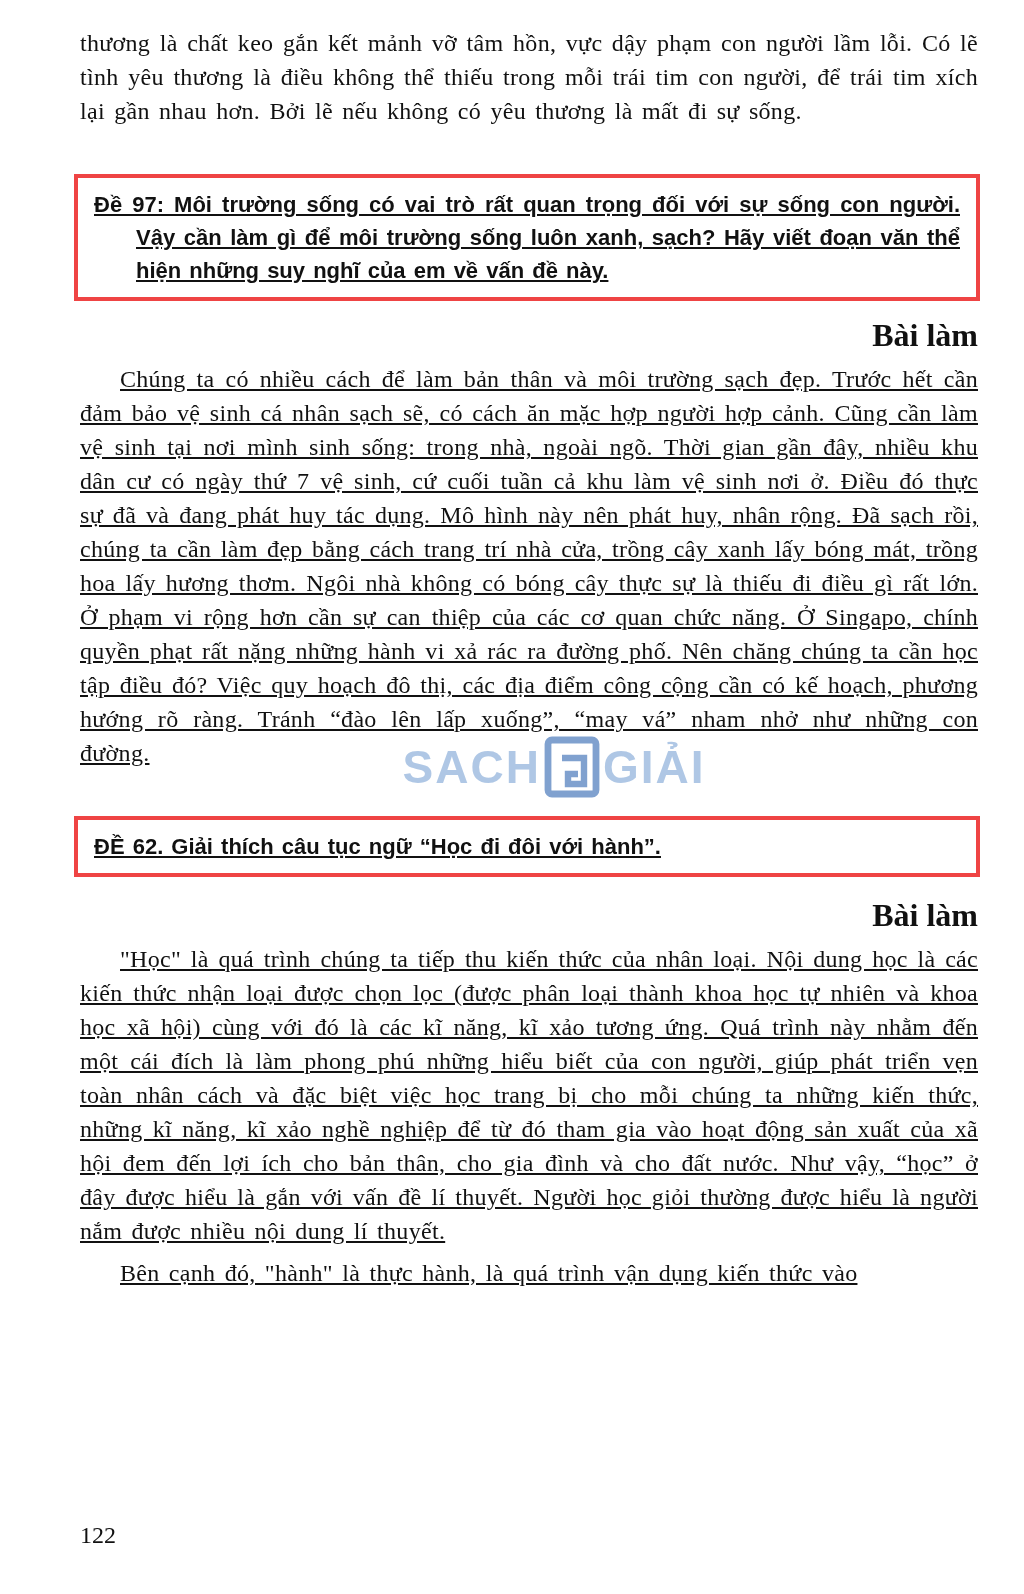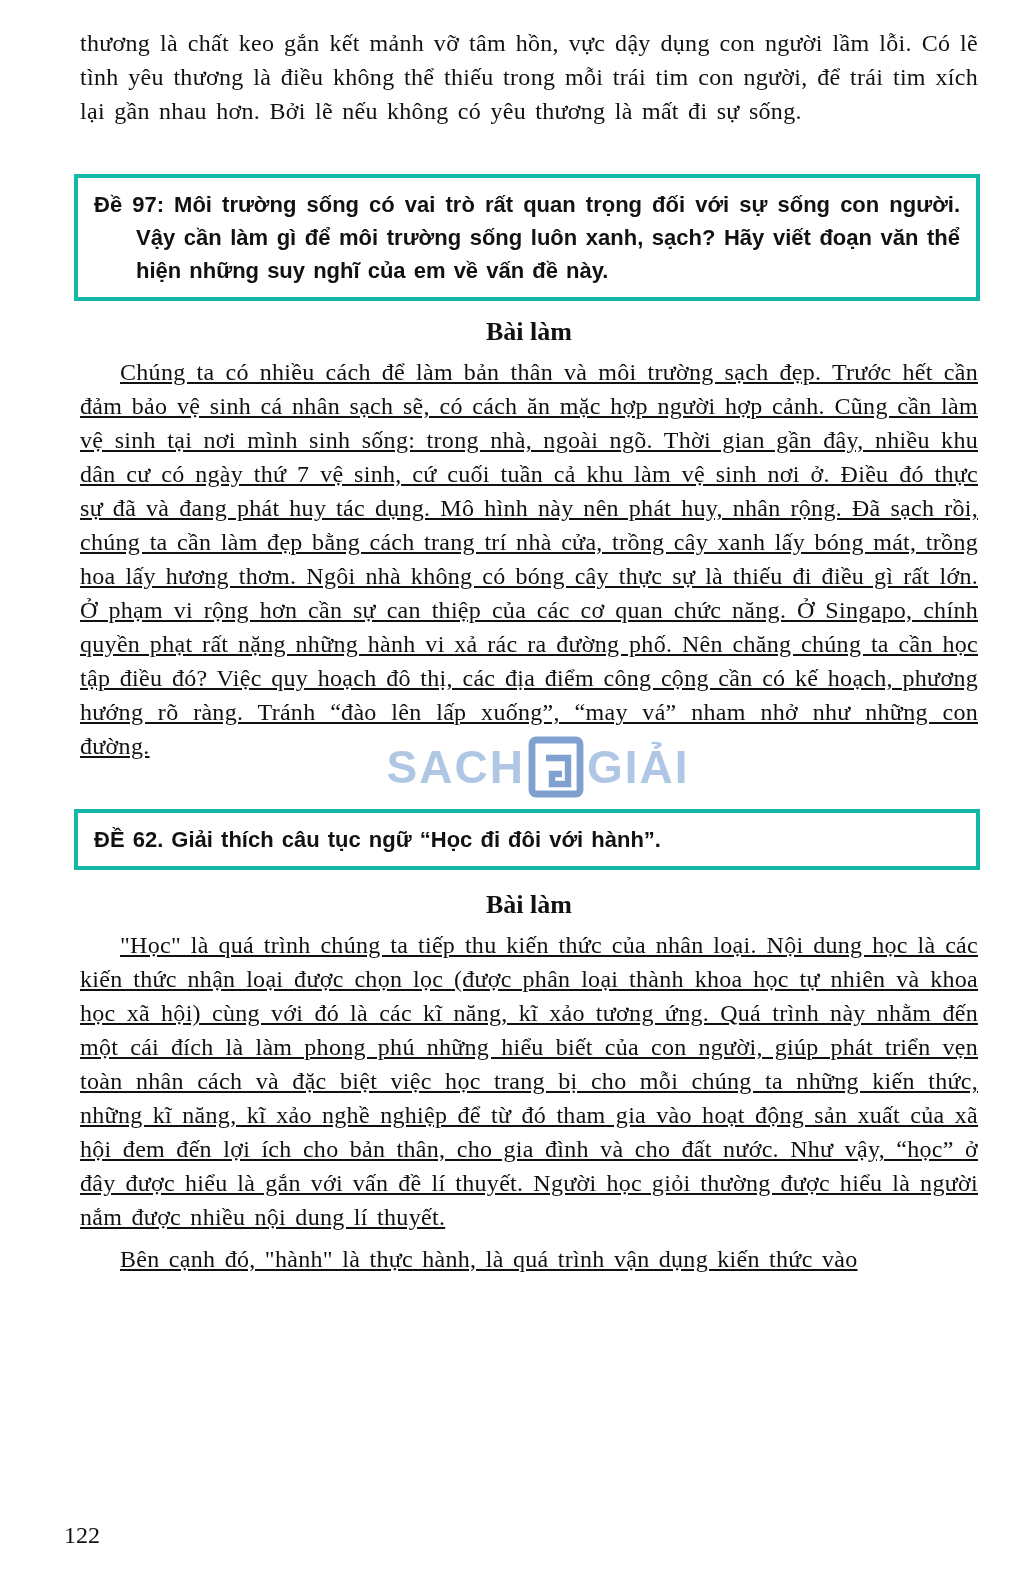--- a/index.html
+++ b/index.html
@@ -18,64 +18,65 @@
     font-size: 24px;
     line-height: 34px;
     text-align: justify;
     margin: 0;
     letter-spacing: 0.3px;
     word-spacing: 3px;
   }
   .para.indent { text-indent: 40px; text-decoration: underline; }
   .para-top { margin-top: 2px; }
   .prompt-box {
-    border: 4px solid #14b8a6;
+    border: 4px solid #ef4444;
     margin-left: -6px;
     margin-right: -2px;
     padding: 10px 16px;
     box-sizing: border-box;
     background: #ffffff;
+    text-decoration: underline;
   }
   .box1 { margin-top: 46px; }
   .box2 { margin-top: 46px; }
   .prompt-text {
     margin: 0;
     font-family: "Liberation Sans", "DejaVu Sans", sans-serif;
     font-weight: bold;
     font-size: 22px;
     line-height: 33px;
     text-align: justify;
     word-spacing: 2px;
   }
   .hang {
     padding-left: 42px;
     text-indent: -42px;
   }
   .bailam {
-    font-size: 26px;
+    font-size: 32px;
     font-weight: bold;
-    text-align: center;
+    text-align: right;
     margin: 16px 0 8px 0;
     font-family: "Liberation Serif", "DejaVu Serif", serif;
   }
   .bailam2 { margin-top: 20px; }
   .para-b { margin-top: 4px; }
   .para-d { margin-top: 8px; }
   .page-number {
     position: absolute;
-    left: 64px;
+    left: 80px;
     top: 1522px;
     font-size: 24px;
     font-family: "Liberation Serif", "DejaVu Serif", serif;
     color: #111111;
   }
   
   .watermark {
     position: absolute;
-    left: 408px;
+    left: 424px;
     top: 736px;
     width: 260px;
     pointer-events: none;
     text-align: center;
     z-index: 3;
   }
   .wm-row {
     display: flex;
     align-items: center;
     justify-content: center;
@@ -116,21 +117,21 @@
         <svg viewBox="0 0 28 31" width="56" height="62" aria-hidden="true">
           <rect x="2" y="2" width="24" height="27" rx="2" fill="none" stroke="currentColor" stroke-width="3.4"></rect>
           <path d="M9 11 h11 v13 h-8 v-5 h5" fill="none" stroke="currentColor" stroke-width="3.2"></path>
         </svg>
       </span>
       <span>GIẢI</span>
     </div>
   </div>
 
   <div class="flow">
-    <p class="para para-top">thương là chất keo gắn kết mảnh vỡ tâm hồn, vực dậy dụng con người lầm lỗi. Có lẽ tình yêu thương là điều không thể thiếu trong mỗi trái tim con người, để trái tim xích lại gần nhau hơn. Bởi lẽ nếu không có yêu thương là mất đi sự sống.</p>
+    <p class="para para-top">thương là chất keo gắn kết mảnh vỡ tâm hồn, vực dậy phạm con người lầm lỗi. Có lẽ tình yêu thương là điều không thể thiếu trong mỗi trái tim con người, để trái tim xích lại gần nhau hơn. Bởi lẽ nếu không có yêu thương là mất đi sự sống.</p>
 
     <div class="prompt-box box1">
       <p class="prompt-text hang">Đề 97: Môi trường sống có vai trò rất quan trọng đối với sự sống con người. Vậy cần làm gì để môi trường sống luôn xanh, sạch? Hãy viết đoạn văn thể hiện những suy nghĩ của em về vấn đề này.</p>
     </div>
 
     <h3 class="bailam">Bài làm</h3>
 
     <p class="para indent">Chúng ta có nhiều cách để làm bản thân và môi trường sạch đẹp. Trước hết cần đảm bảo vệ sinh cá nhân sạch sẽ, có cách ăn mặc hợp người hợp cảnh. Cũng cần làm vệ sinh tại nơi mình sinh sống: trong nhà, ngoài ngõ. Thời gian gần đây, nhiều khu dân cư có ngày thứ 7 vệ sinh, cứ cuối tuần cả khu làm vệ sinh nơi ở. Điều đó thực sự đã và đang phát huy tác dụng. Mô hình này nên phát huy, nhân rộng. Đã sạch rồi, chúng ta cần làm đẹp bằng cách trang trí nhà cửa, trồng cây xanh lấy bóng mát, trồng hoa lấy hương thơm. Ngôi nhà không có bóng cây thực sự là thiếu đi điều gì rất lớn. Ở phạm vi rộng hơn cần sự can thiệp của các cơ quan chức năng. Ở Singapo, chính quyền phạt rất nặng những hành vi xả rác ra đường phố. Nên chăng chúng ta cần học tập điều đó? Việc quy hoạch đô thị, các địa điểm công cộng cần có kế hoạch, phương hướng rõ ràng. Tránh “đào lên lấp xuống”, “may vá” nham nhở như những con đường.</p>
 
     <div class="prompt-box box2">

